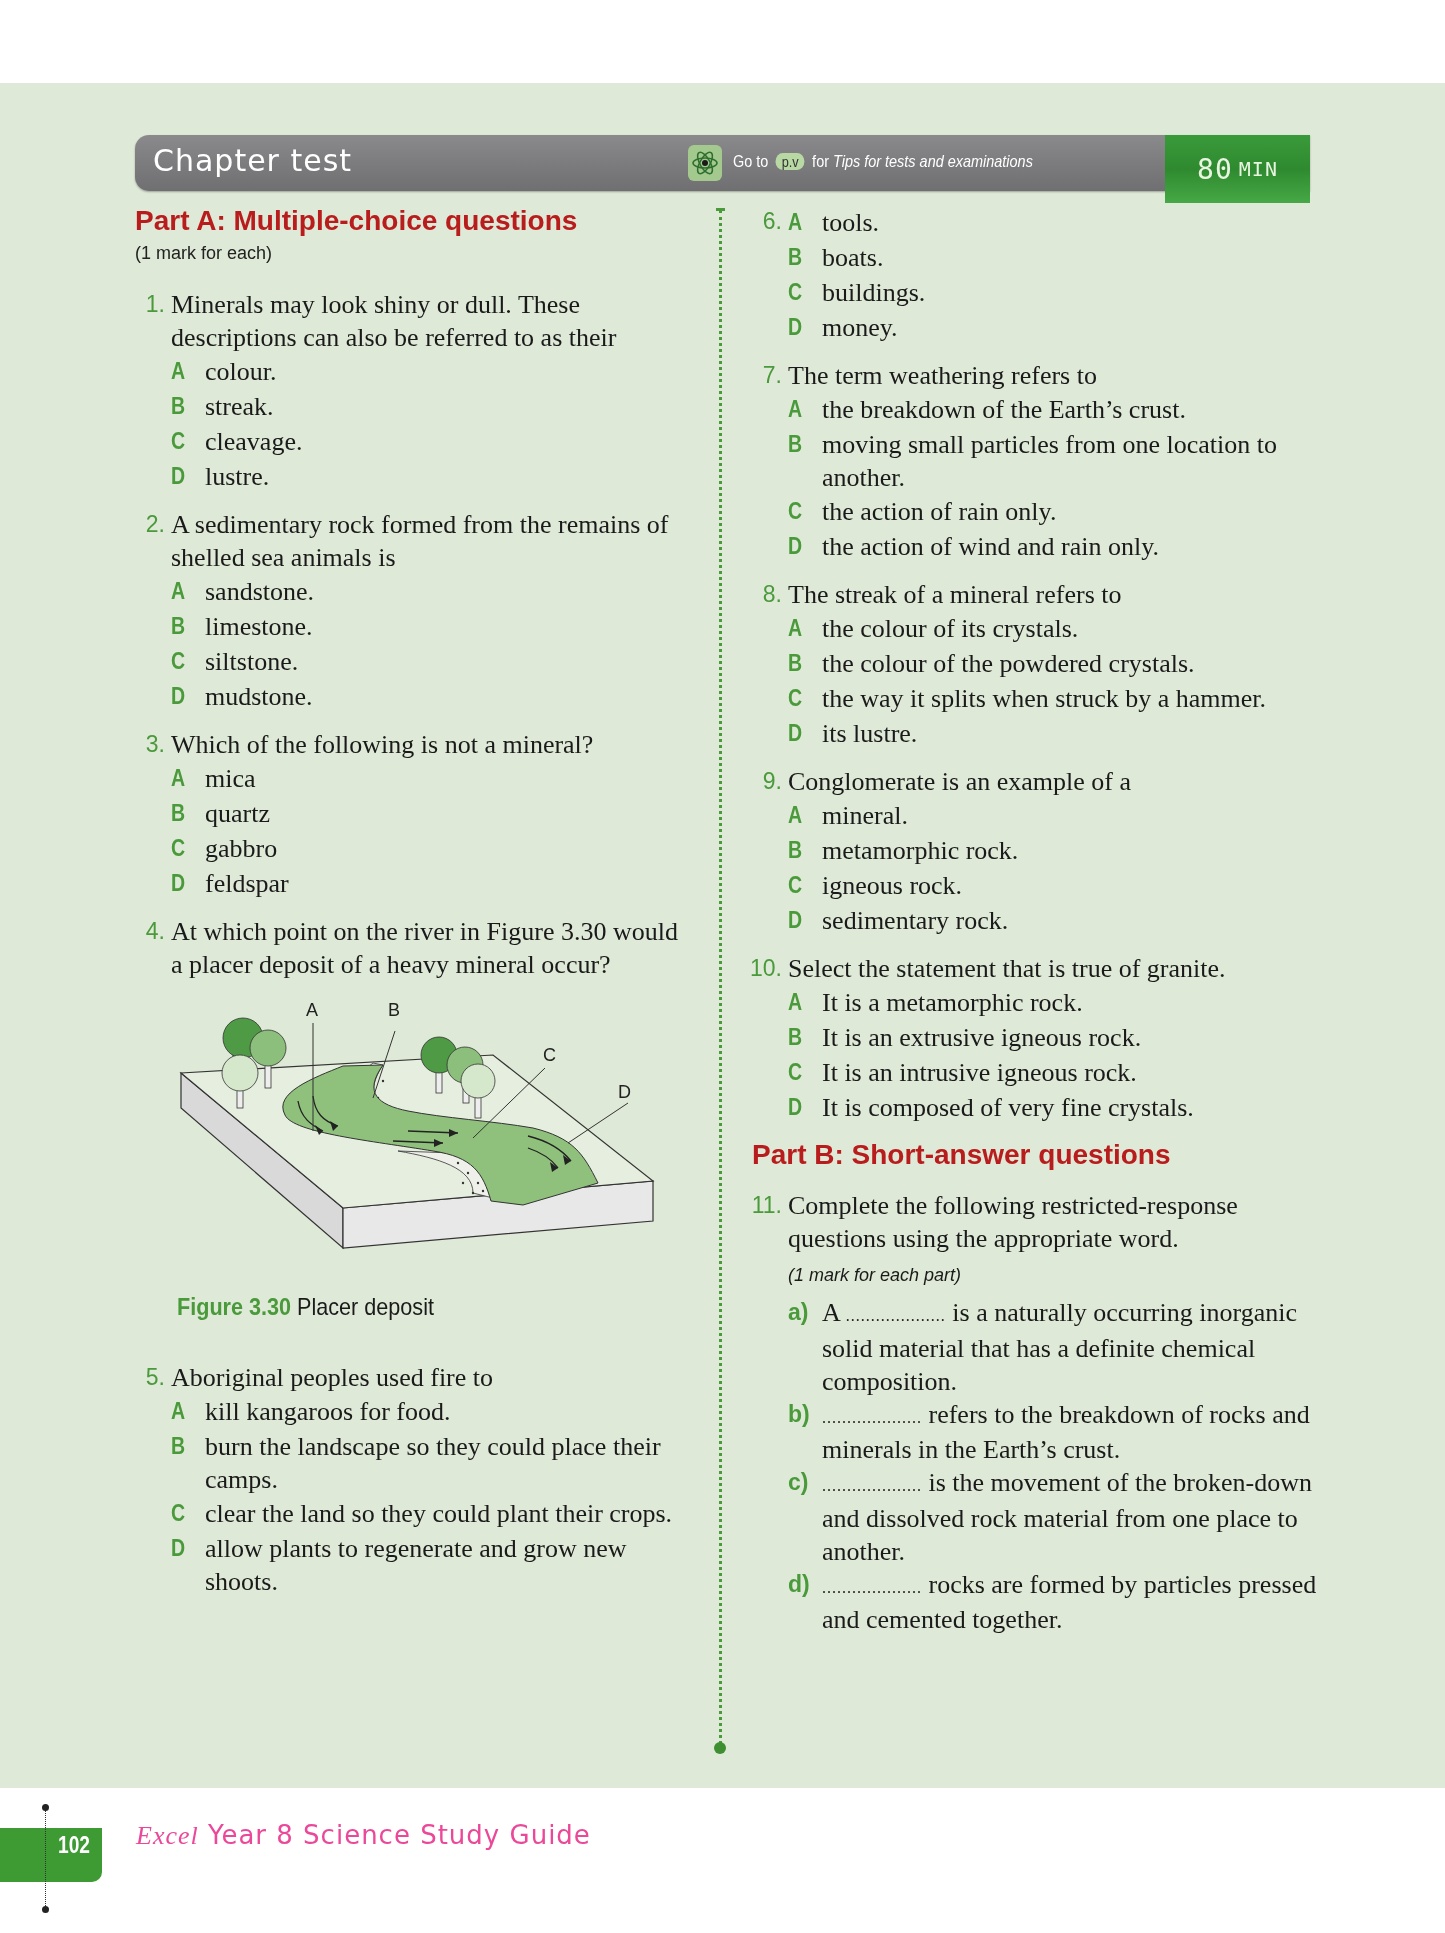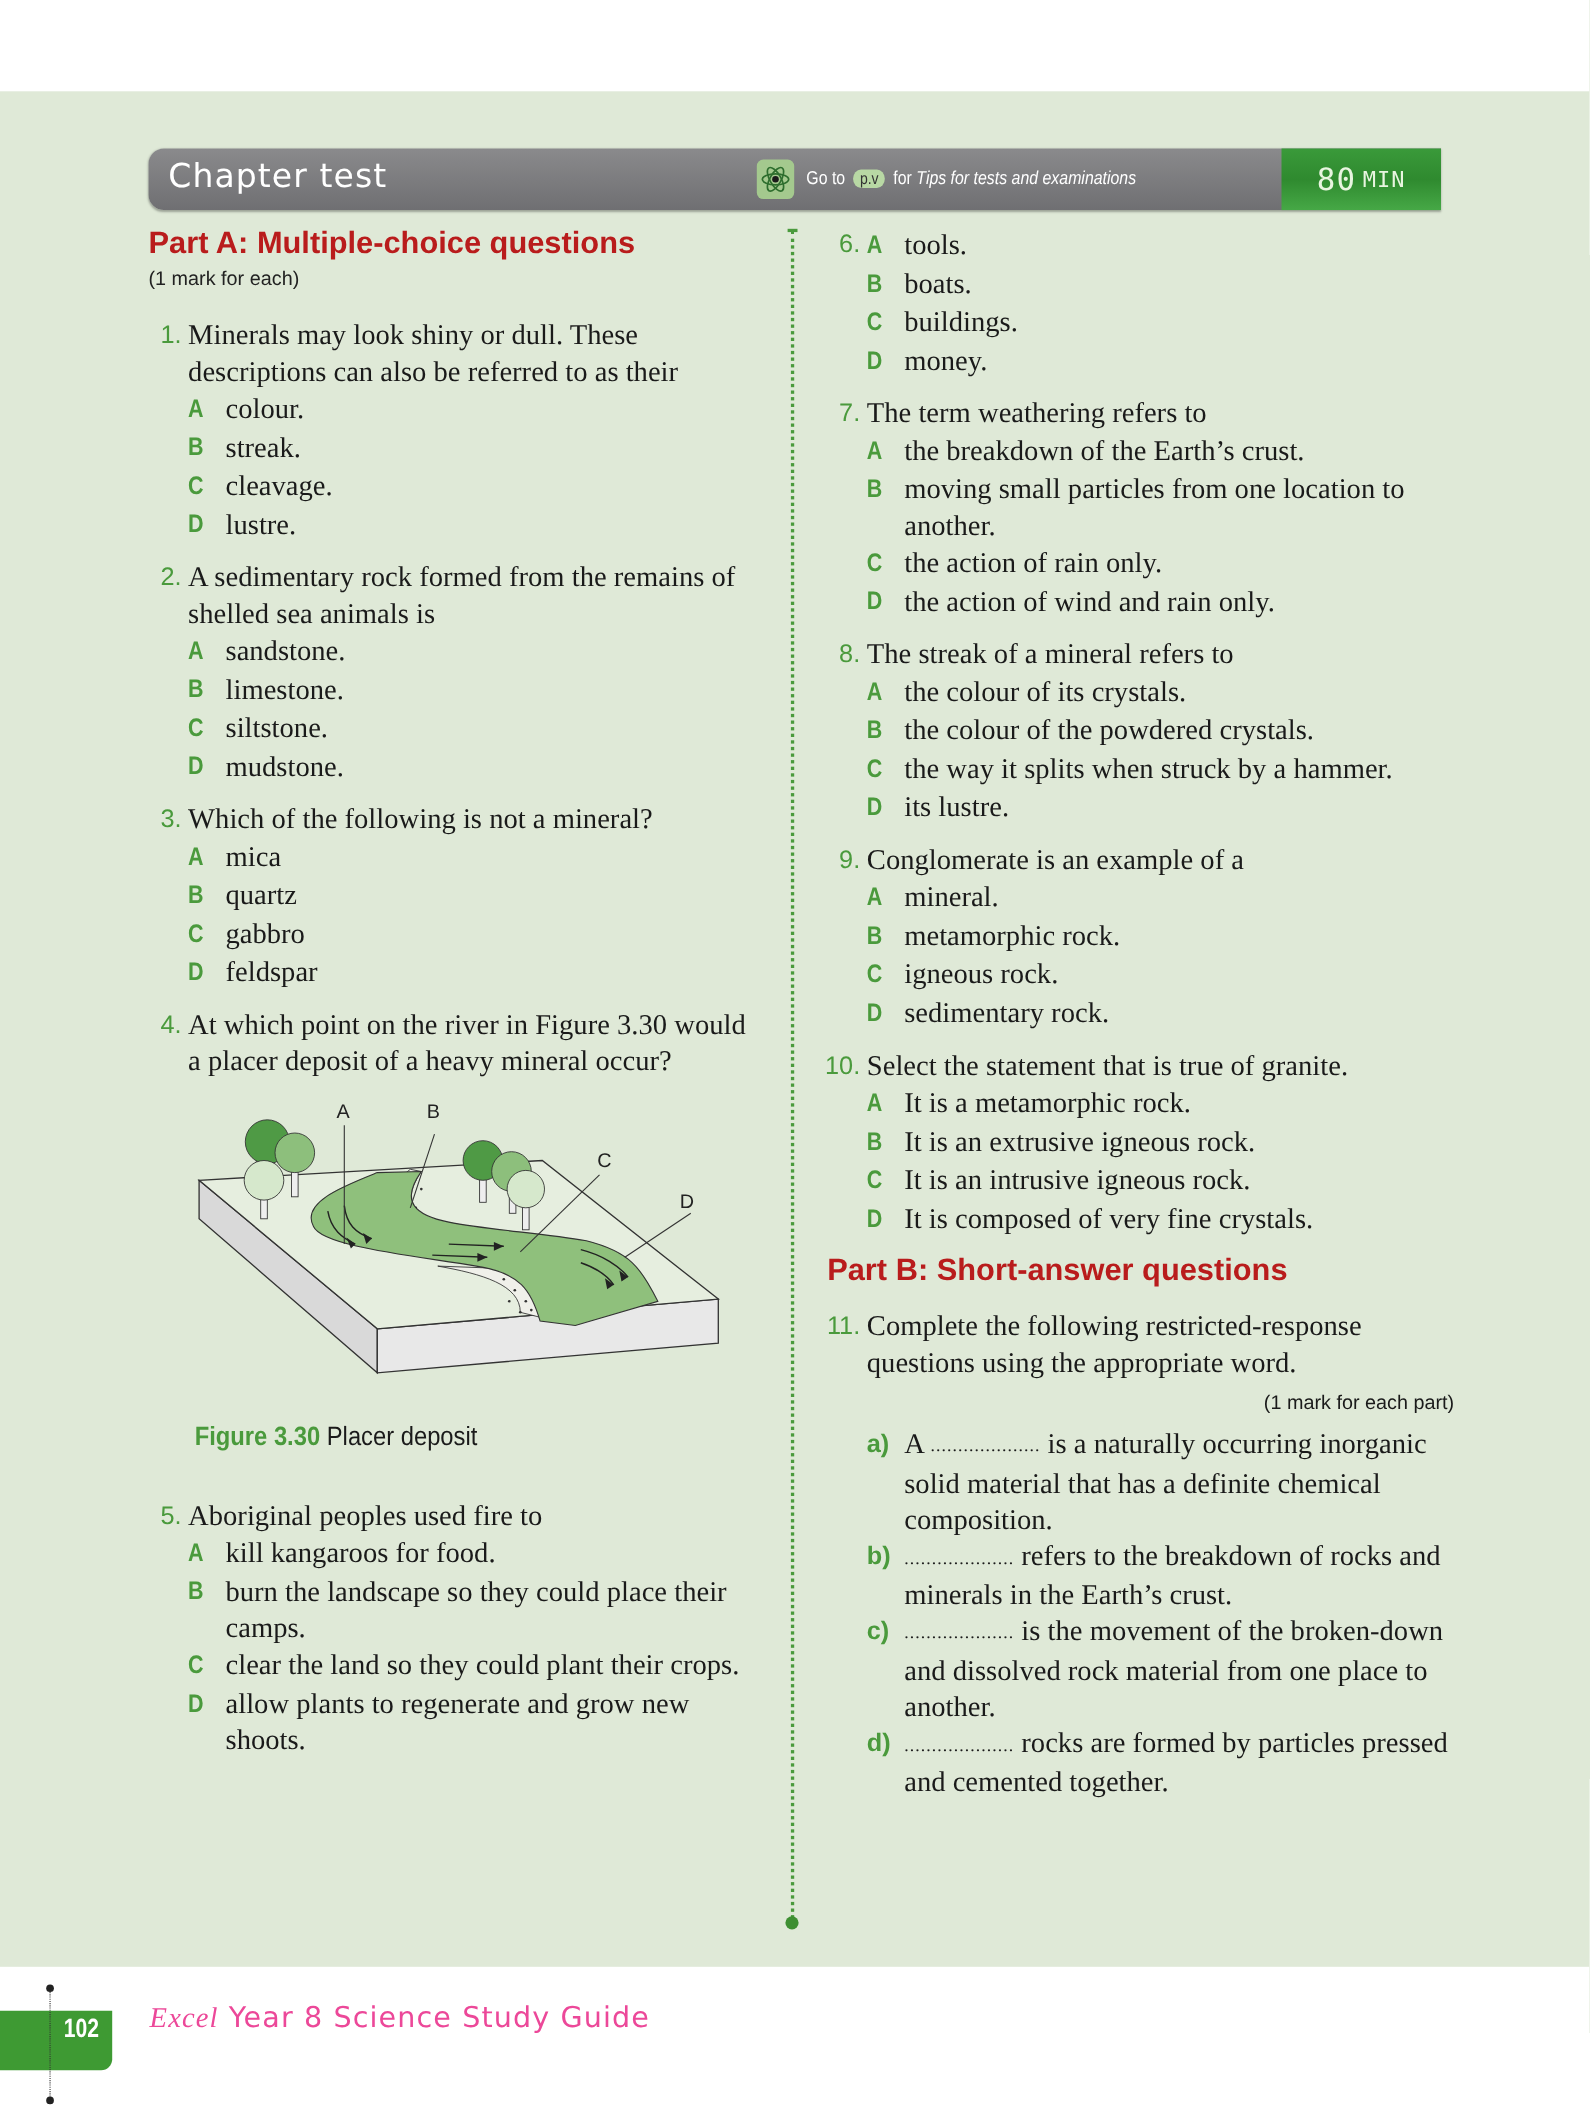--- a/index.html
+++ b/index.html
@@ -4,21 +4,21 @@
 <style>
   html,body{margin:0;padding:0;}
   body{width:1445px;height:1933px;background:#ffffff;position:relative;overflow:hidden;font-family:"Liberation Serif",serif;color:#1a1a1a;}
   .page-bg{position:absolute;left:0;top:83px;width:1445px;height:1705px;background:#dfe9d7;}
   .header-bar{position:absolute;left:135px;top:135px;width:1175px;height:56px;background:linear-gradient(#8a8a8c,#6f6f72);border-radius:14px 0 0 14px;box-shadow:0 1px 2px rgba(0,0,0,0.3);}
   .header-title{position:absolute;left:18px;top:8px;font-family:"DejaVu Sans",sans-serif;font-size:30px;color:#ffffff;letter-spacing:1px;}
   .atom-icon{position:absolute;left:553px;top:10px;width:34px;height:36px;background:#a4c98e;border-radius:6px;display:flex;align-items:center;justify-content:center;}
   .tip-text{position:absolute;left:598px;top:17px;font-family:"Liberation Sans",sans-serif;font-size:17px;color:#ffffff;transform:scaleX(0.85);transform-origin:left;white-space:nowrap;}
   .tip-text .pv{display:inline-block;background:#b8d8a4;color:#333;border-radius:12px;padding:0 7px;font-size:15px;margin:0 4px;}
   .tip-text i{font-style:italic;}
-  .timer{position:absolute;right:0;top:0;width:145px;height:56px;background:linear-gradient(#3a9a3a,#2f8a2f 50%,#46a846);display:flex;align-items:center;justify-content:center;font-family:"DejaVu Sans Mono",monospace;font-size:28px;color:#e8f5e0;letter-spacing:1px;}
+  .timer{position:absolute;right:0;top:0;width:145px;height:68px;background:linear-gradient(#3a9a3a,#2f8a2f 50%,#46a846);display:flex;align-items:center;justify-content:center;font-family:"DejaVu Sans Mono",monospace;font-size:28px;color:#e8f5e0;letter-spacing:1px;}
   .timer small{font-size:20px;margin-left:6px;}
 
   .col{position:absolute;}
   .col-left{left:135px;top:205px;width:560px;}
   .col-right{left:752px;top:205px;width:570px;}
   .divider{position:absolute;left:719px;top:210px;width:0;height:1540px;border-left:3px dotted #4a9a3c;}
   .divider-top{position:absolute;left:716px;top:208px;width:9px;height:3px;background:#4a9a3c;}
   .divider-dot{position:absolute;left:714px;top:1742px;width:12px;height:12px;border-radius:50%;background:#3e8f32;}
 
   .section-title{font-family:"Liberation Sans",sans-serif;font-weight:bold;font-size:28px;color:#b91c1c;margin:0;}
@@ -26,21 +26,21 @@
   .q{display:flex;font-size:26px;line-height:33px;margin-bottom:14px;}
   .qnum{font-family:"Liberation Sans",sans-serif;color:#4a9a3c;font-size:23px;min-width:30px;text-align:right;padding-right:6px;}
   .q.wide .qnum{min-width:40px;}
   .qbody{flex:1;}
   .opt{display:flex;line-height:35px;}
   .opt .ol{font-family:"Liberation Sans",sans-serif;font-weight:bold;color:#4a9a3c;font-size:23px;width:34px;transform:scaleX(0.85);transform-origin:left;}
   .opt .ot{flex:1;line-height:33px;padding-top:1px;}
   .figure{position:relative;width:500px;height:300px;margin:12px 0 0 38px;}
   .fig-caption{font-family:"Liberation Sans",sans-serif;font-size:24px;margin:0 0 40px 42px;transform:scaleX(0.9);transform-origin:left;}
   .fig-caption .fl{color:#4a9a3c;font-weight:bold;}
-  .sub-marks{font-family:"Liberation Sans",sans-serif;font-size:18px;margin:4px 0 4px 0;text-align:right;}
+  .sub-marks{font-family:"Liberation Sans",sans-serif;font-style:italic;font-size:18px;margin:4px 0 4px 0;}
   .sub{display:flex;line-height:33px;}
   .sub .sl{font-family:"Liberation Sans",sans-serif;font-weight:bold;color:#4a9a3c;font-size:23px;width:34px;}
   .sub .st{flex:1;}
   .blank{letter-spacing:1px;font-size:16px;vertical-align:middle;}
 
   .footer-tab{position:absolute;left:0;top:1828px;width:102px;height:54px;background:#3e9a33;border-radius:0 0 10px 0;}
   .footer-num{position:absolute;left:58px;top:1831px;font-family:"Liberation Sans",sans-serif;font-weight:bold;color:#ffffff;font-size:24px;transform:scaleX(0.8);transform-origin:left;}
   .footer-dotline{position:absolute;left:45px;top:1806px;height:100px;border-left:1px dotted #333;}
   .footer-dot1,.footer-dot2{position:absolute;left:42px;width:7px;height:7px;border-radius:50%;background:#222;}
   .footer-dot1{top:1804px;}.footer-dot2{top:1906px;}

